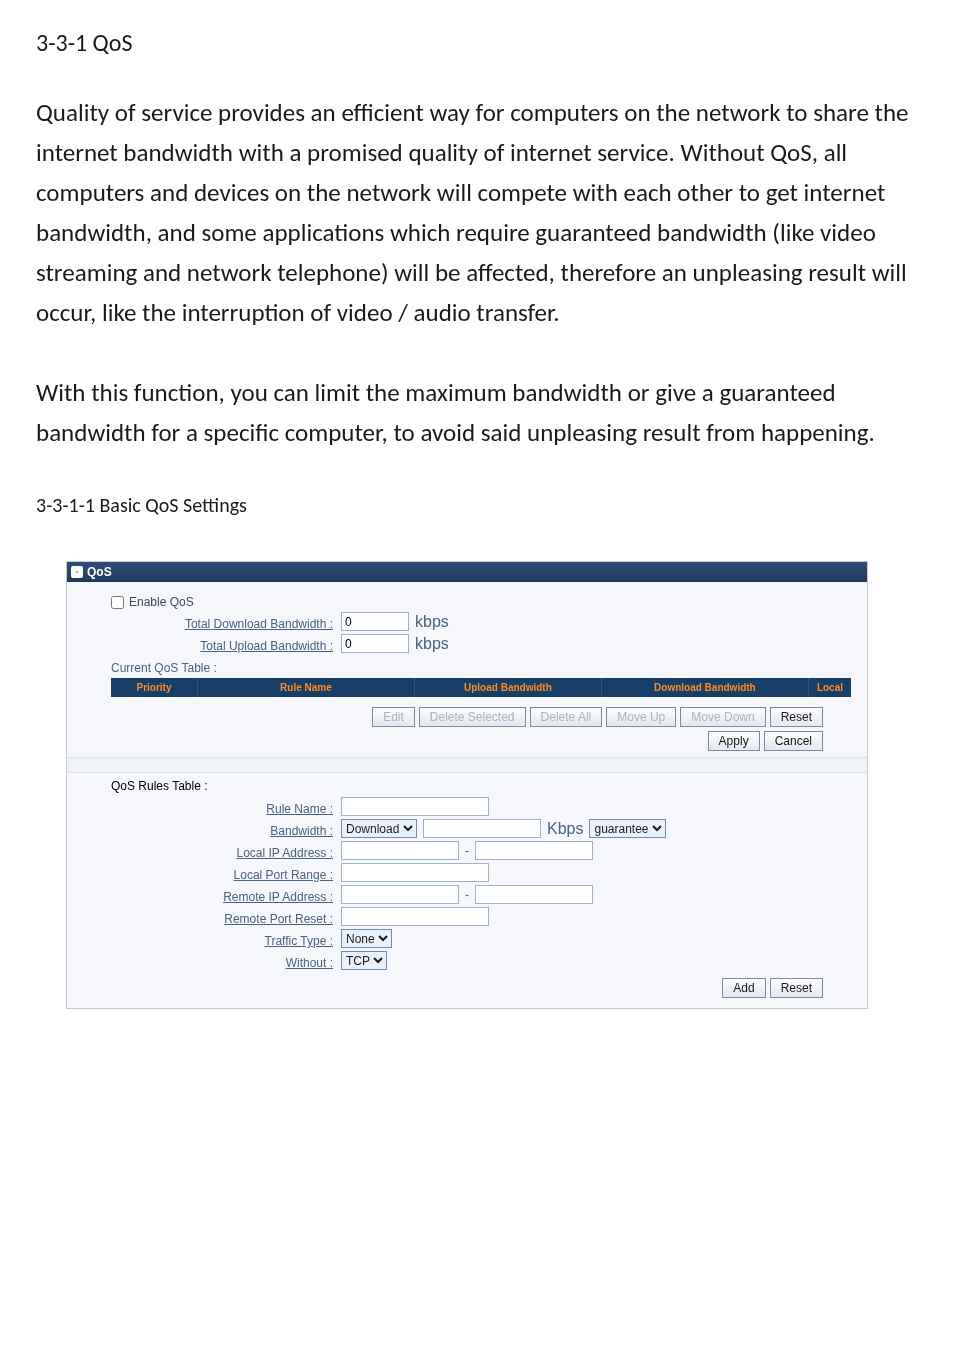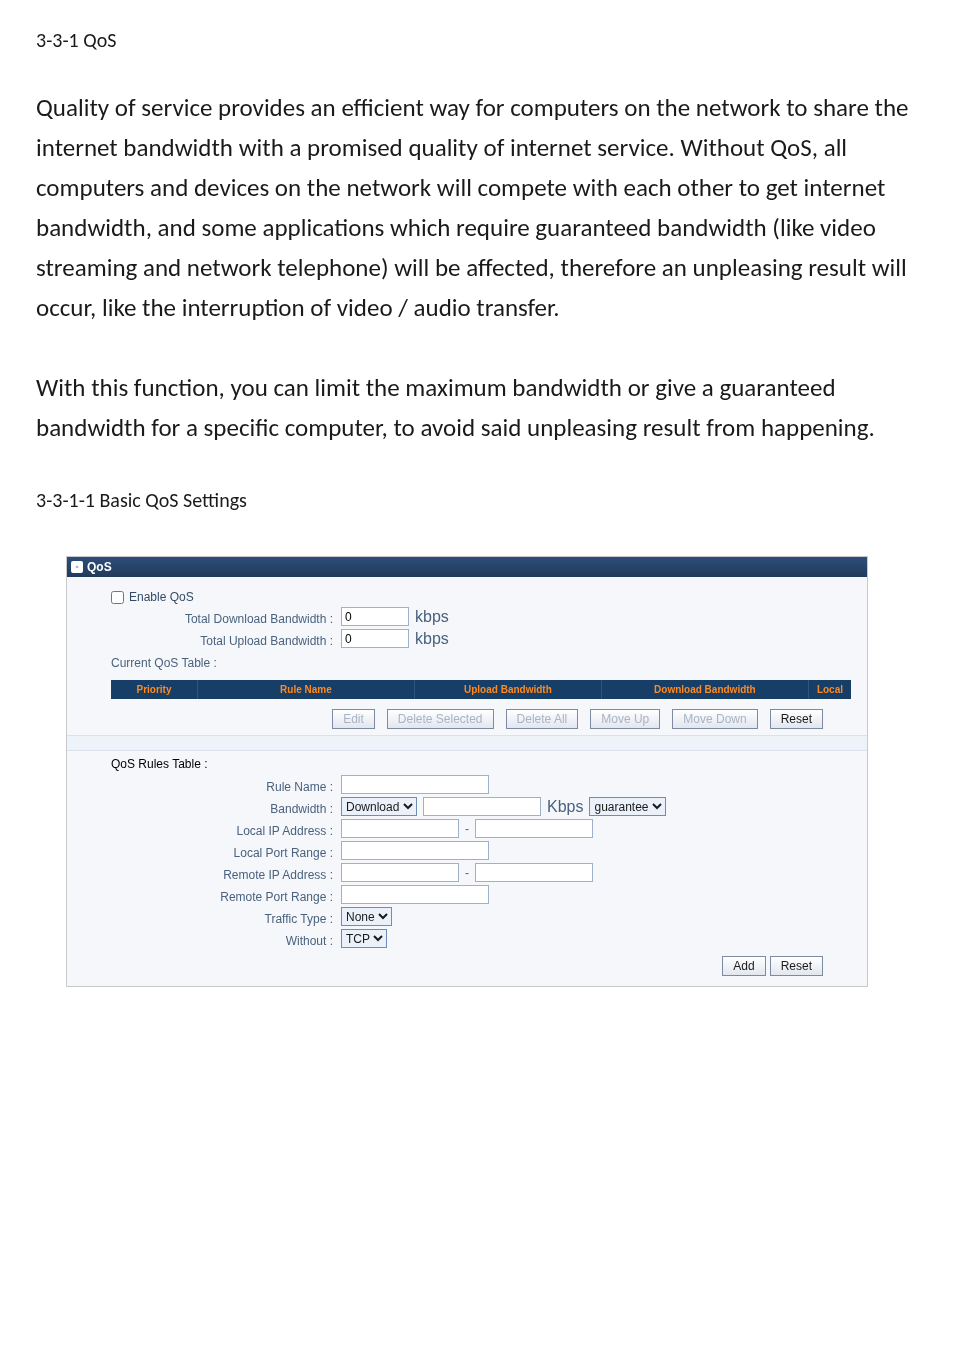--- a/index.html
+++ b/index.html
@@ -6,21 +6,21 @@
     margin: 0; padding: 0;
     width: 954px; height: 1350px;
     background: #fff;
     font-family: Calibri, Arial, sans-serif;
     color: #1a1a1a;
   }
   .page {
     padding: 24px 36px 0 36px;
   }
   .heading {
-    font-size: 20px;
+    font-size: 24px;
     margin: 4px 0 36px 0;
   }
   .para {
     font-size: 25px;
     line-height: 1.6;
     margin: 0 0 40px 0;
   }
   .subheading {
     font-size: 20px;
     margin: 0 0 44px 0;
@@ -60,54 +60,55 @@
   .row {
     display: flex;
     align-items: flex-end;
     margin: 3px 0;
   }
   .row .label {
     width: 250px;
     text-align: right;
     padding-right: 8px;
     color: #4a627e;
+    text-decoration: underline;
   }
   .row .controls { display: flex; align-items: center; gap: 6px; }
   input.txt {
     border: 1px solid #9fb1c9;
     background: #fff;
     height: 17px;
     padding: 0 3px;
     font-size: 12px;
     font-family: inherit;
   }
   input.txt.small { width: 60px; }
   input.txt.med   { width: 140px; }
   input.txt.ip    { width: 110px; }
   .static-unit { color: #4a627e; font-size: 16px; }
-  .current-label { margin: 8px 0 10px 28px; color: #4a627e; }
+  .current-label { margin: 8px 0 3px 28px; color: #4a627e; }
   table.qos-table {
     width: calc(100% - 28px);
     margin-left: 28px;
     border-collapse: collapse;
   }
   table.qos-table th {
     background: #163e66;
     color: #ff8a1f;
     font-size: 10px;
     font-weight: bold;
     padding: 4px 8px;
     text-align: center;
     border-right: 1px solid #2d5581;
   }
   table.qos-table th:last-child { border-right: none; }
   .btnrow {
     display: flex;
     justify-content: flex-end;
-    gap: 12px;
+    gap: 4px;
     margin: 10px 28px 4px 0;
   }
   .btnrow2 {
     display: flex;
     justify-content: flex-end;
     gap: 4px;
     margin: 4px 28px 0 0;
   }
   button.btn {
     font-family: inherit;
@@ -204,20 +205,24 @@
       </table>
 
       <div class="btnrow">
         <button class="btn" disabled="">Edit</button>
         <button class="btn" disabled="">Delete Selected</button>
         <button class="btn" disabled="">Delete All</button>
         <button class="btn" disabled="">Move Up</button>
         <button class="btn" disabled="">Move Down</button>
         <button class="btn dark">Reset</button>
       </div>
+      <div class="btnrow2">
+        <button class="btn dark">Apply</button>
+        <button class="btn dark">Cancel</button>
+      </div>
 
       <div class="spacer-between"></div>
 
       <div class="rules-label">QoS Rules Table :</div>
 
       <div class="row">
         <span class="label">Rule Name :</span>
         <span class="controls">
           <input class="txt med" value="" style="">
         </span>
@@ -256,21 +261,21 @@
       <div class="row">
         <span class="label">Remote IP Address :</span>
         <span class="controls">
           <input class="txt ip" value="" style="">
           <span class="dash">-</span>
           <input class="txt ip" value="" style="">
         </span>
       </div>
 
       <div class="row">
-        <span class="label">Remote Port Range :</span>
+        <span class="label">Remote Port Reset :</span>
         <span class="controls">
           <input class="txt med" value="" style="">
         </span>
       </div>
 
       <div class="row">
         <span class="label">Traffic Type :</span>
         <span class="controls">
           <select class="sel">
             <option>None</option>

